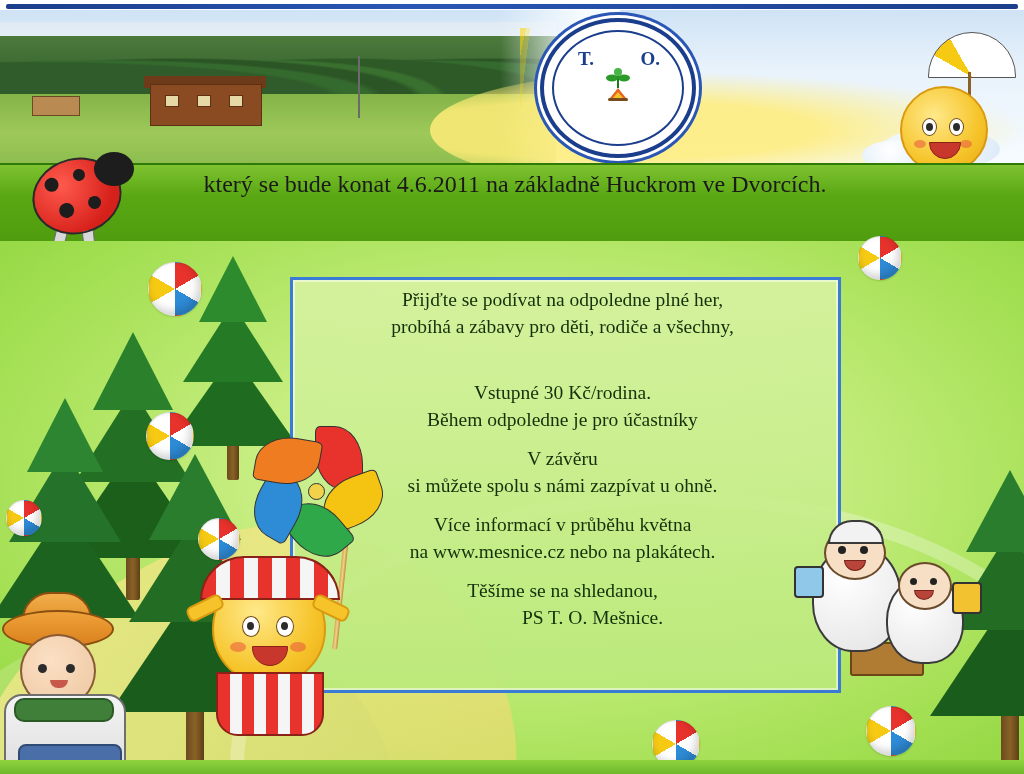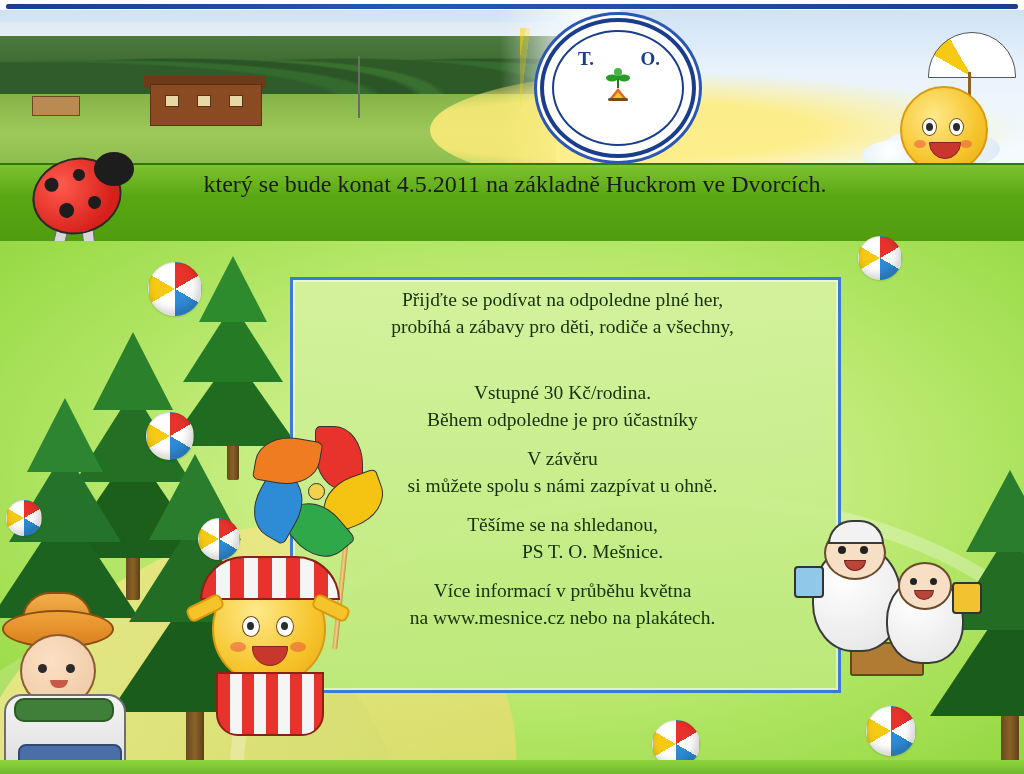--- a/index.html
+++ b/index.html
@@ -355,21 +355,21 @@
     <div class="eye" style="left:47px;top:30px;">
         <div class="pupil" style="left:3px;top:4px;"></div>
       </div>
     <div class="cheek" style="left:12px;top:52px;"></div>
     <div class="cheek" style="left:58px;top:52px;"></div>
     <div class="mouth" style="left:27px;top:54px;"></div>
   </div>
 
   <div class="banner"></div>
   <div class="banner-text">
-    <span class="l2">který se bude konat 4.5.2011 na základně Huckrom ve Dvorcích.</span>
+    <span class="l2">který se bude konat 4.6.2011 na základně Huckrom ve Dvorcích.</span>
   </div>
 
   <div class="ladybug">
     <div class="lb-leg" style="left:30px;top:70px;width:10px;height:52px;transform:rotate(14deg);"></div>
     <div class="lb-leg" style="left:62px;top:72px;width:10px;height:58px;transform:rotate(-6deg);"></div>
     <div class="lb-body">
       <div class="lb-spot" style="left:14px;top:12px;width:14px;height:14px;"></div>
       <div class="lb-spot" style="left:44px;top:10px;width:12px;height:12px;"></div>
       <div class="lb-spot" style="left:22px;top:40px;width:15px;height:15px;"></div>
       <div class="lb-spot" style="left:52px;top:40px;width:13px;height:13px;"></div>
@@ -429,26 +429,26 @@
     <p>
       <br>
       <span>Vstupné 30 Kč/rodina.</span><br>
       <span>Během odpoledne je pro účastníky</span><br>
     </p>
     <p>
       <span>V závěru</span><br>
       <span>si můžete spolu s námi zazpívat u ohně.</span>
     </p>
     <p>
+      <span>Více informací v průběhu května</span><br>
+      <span>na www.mesnice.cz nebo na plakátech.</span>
+    </p>
+    <p>
       <span>Těšíme se na shledanou,</span><br>
       <span class="ind">PS T. O. Mešnice.</span>
-    </p>
-    <p>
-      <span>Více informací v průběhu května</span><br>
-      <span>na www.mesnice.cz nebo na plakátech.</span>
     </p>
   </div>
 
   <div class="ball" style="left:148px;top:262px;width:52px;height:52px;"></div>
   <div class="ball" style="left:858px;top:236px;width:42px;height:42px;"></div>
   <div class="ball" style="left:146px;top:412px;width:46px;height:46px;"></div>
   <div class="ball" style="left:6px;top:500px;width:34px;height:34px;"></div>
   <div class="ball" style="left:198px;top:518px;width:40px;height:40px;"></div>
   <div class="ball" style="left:652px;top:720px;width:46px;height:46px;"></div>
   <div class="ball" style="left:866px;top:706px;width:48px;height:48px;"></div>

